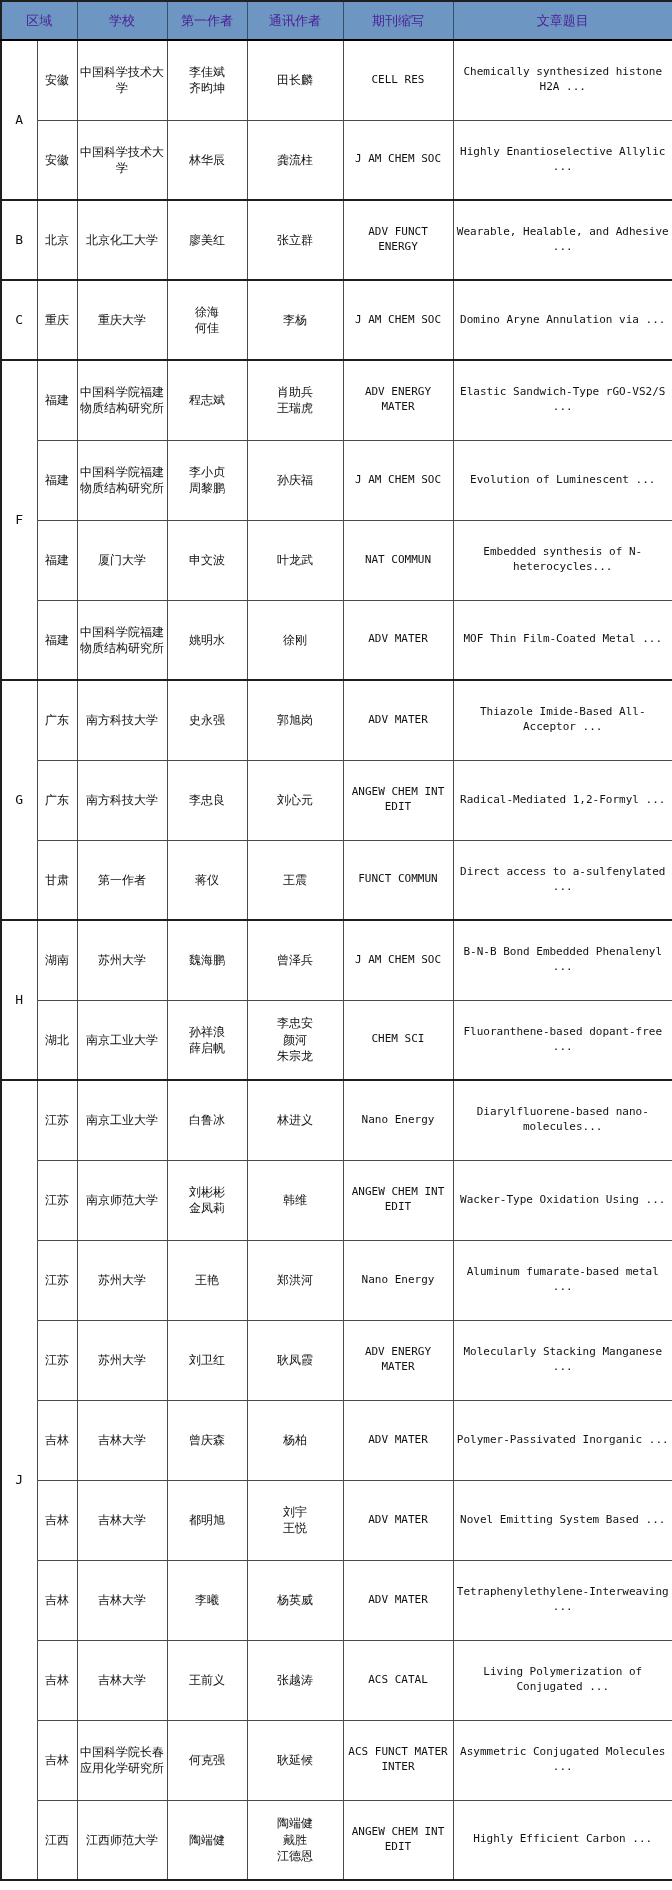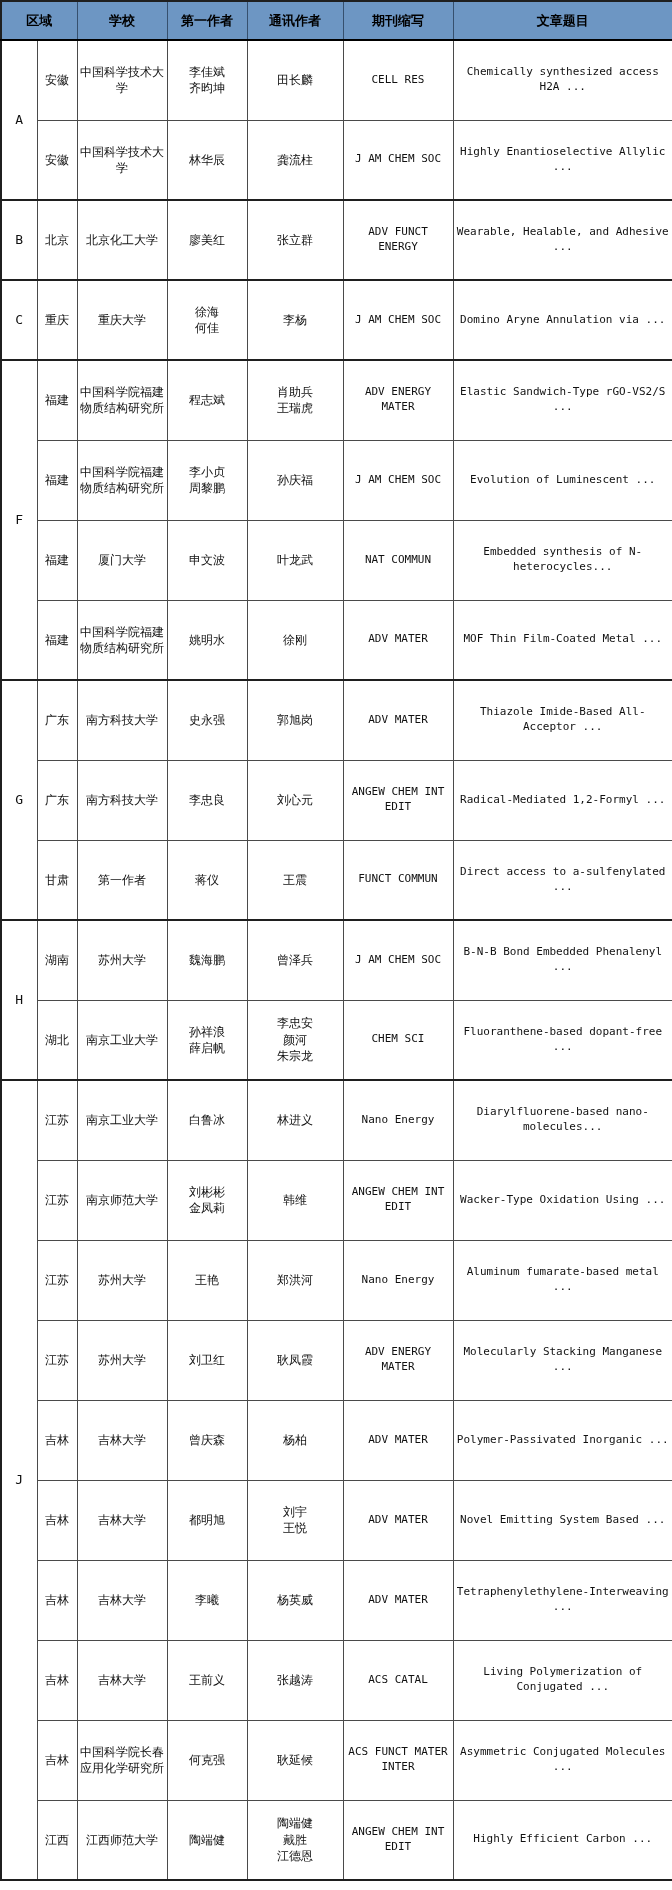--- a/index.html
+++ b/index.html
@@ -13,23 +13,23 @@
   }
   table.pub-table col.c-letter{width:36px;}
   table.pub-table col.c-prov{width:40px;}
   table.pub-table col.c-school{width:90px;}
   table.pub-table col.c-first{width:80px;}
   table.pub-table col.c-corr{width:96px;}
   table.pub-table col.c-journal{width:110px;}
   table.pub-table col.c-title{width:220px;}
   th{
     background:#6d96c3;
-    color:#000000;
+    color:#4c1d95;
     font-size:13px;
-    font-weight:bold;
+    font-weight:normal;
     height:33px;
     border:1px solid #36506e;
     border-bottom:2px solid #000000;
     padding:2px;
   }
   td{
     border:1px solid #4a4a4a;
     text-align:center;
     vertical-align:middle;
     padding:3px 2px;
@@ -79,21 +79,21 @@
     </thead>
     <tbody id="table-body">
         <tr class="data-row group-start">
           <td class="cell-letter" rowspan="2">A</td>
           <td class="cell-prov">安徽</td>
           <td class="cell-school">中国科学技术大学</td>
           <td class="cell-first">李佳斌
 齐昀坤</td>
           <td class="cell-corr">田长麟</td>
           <td class="cell-journal">CELL RES</td>
-          <td class="cell-title">Chemically synthesized access H2A ...</td>
+          <td class="cell-title">Chemically synthesized histone H2A ...</td>
         </tr>
         <tr class="data-row">
           <td class="cell-prov">安徽</td>
           <td class="cell-school">中国科学技术大学</td>
           <td class="cell-first">林华辰</td>
           <td class="cell-corr">龚流柱</td>
           <td class="cell-journal">J AM CHEM SOC</td>
           <td class="cell-title">Highly Enantioselective Allylic ...</td>
         </tr>
         <tr class="data-row group-start">

